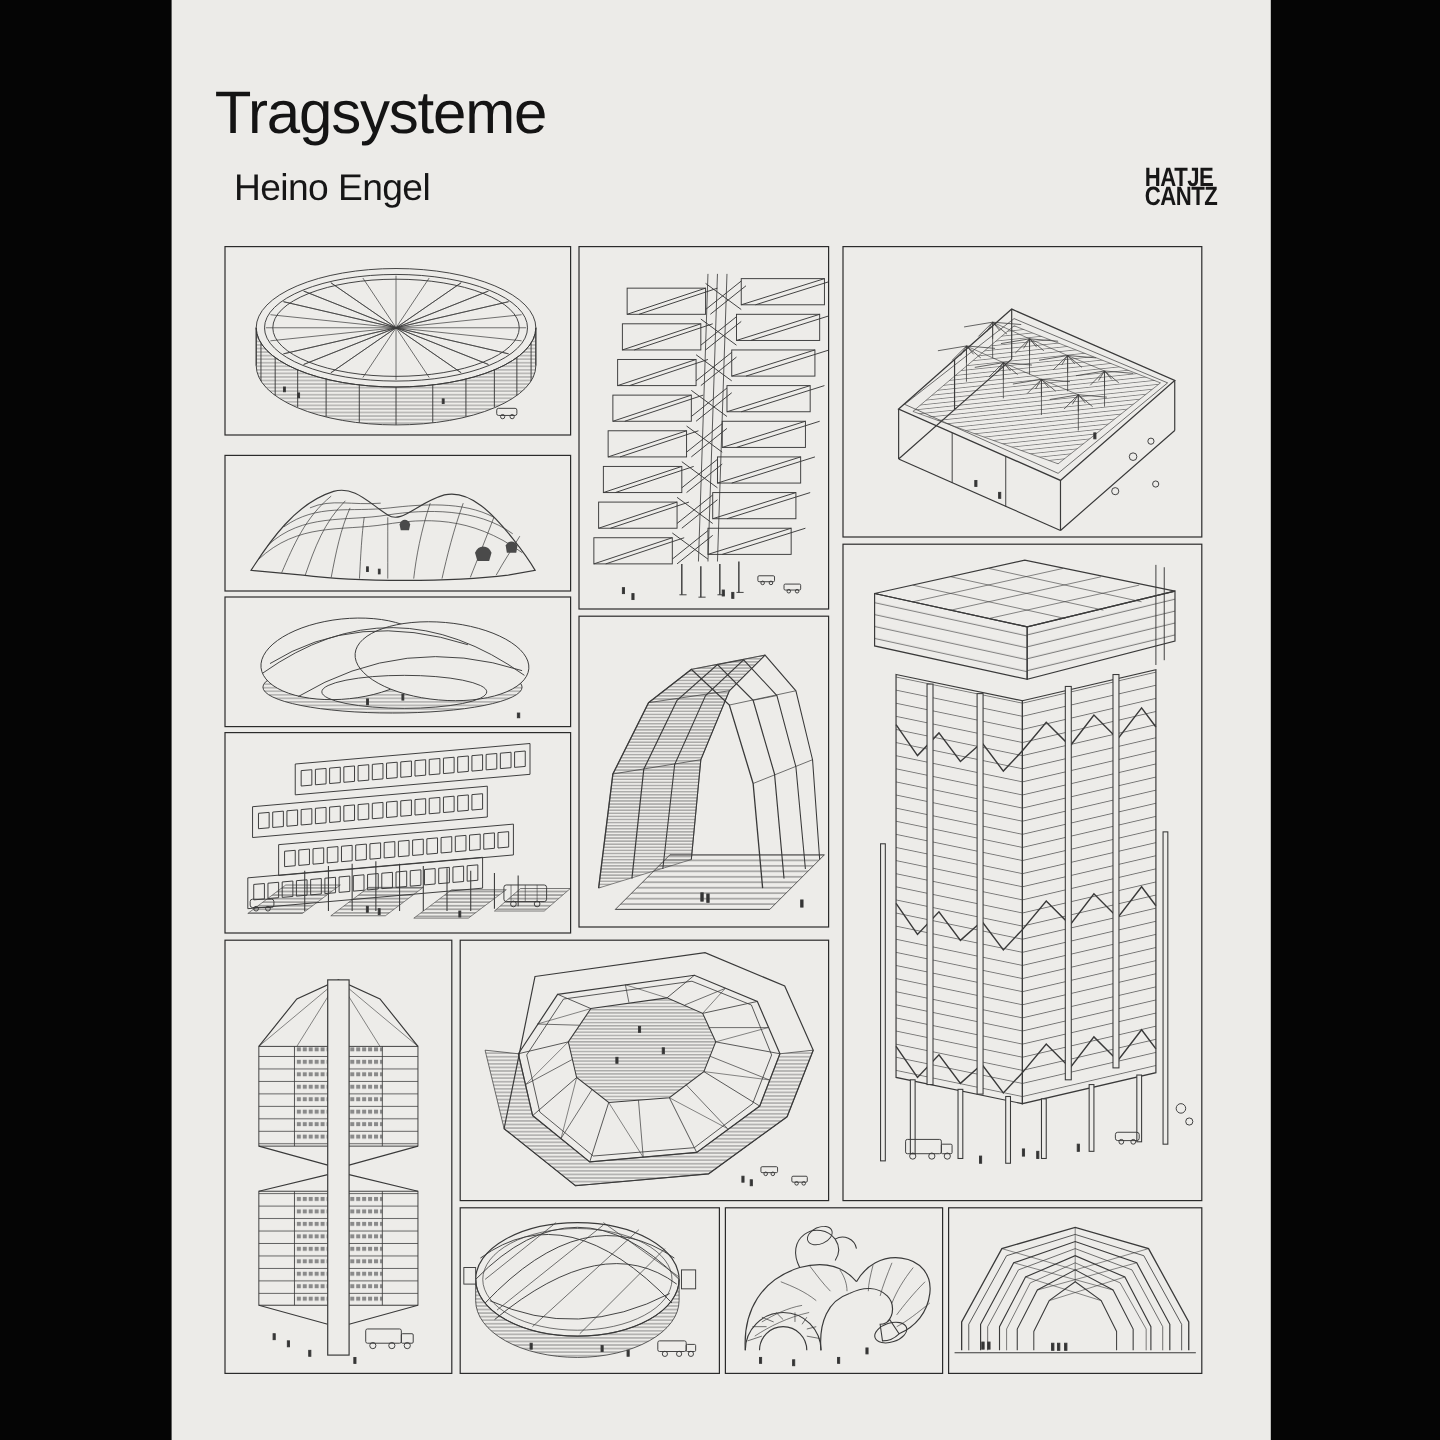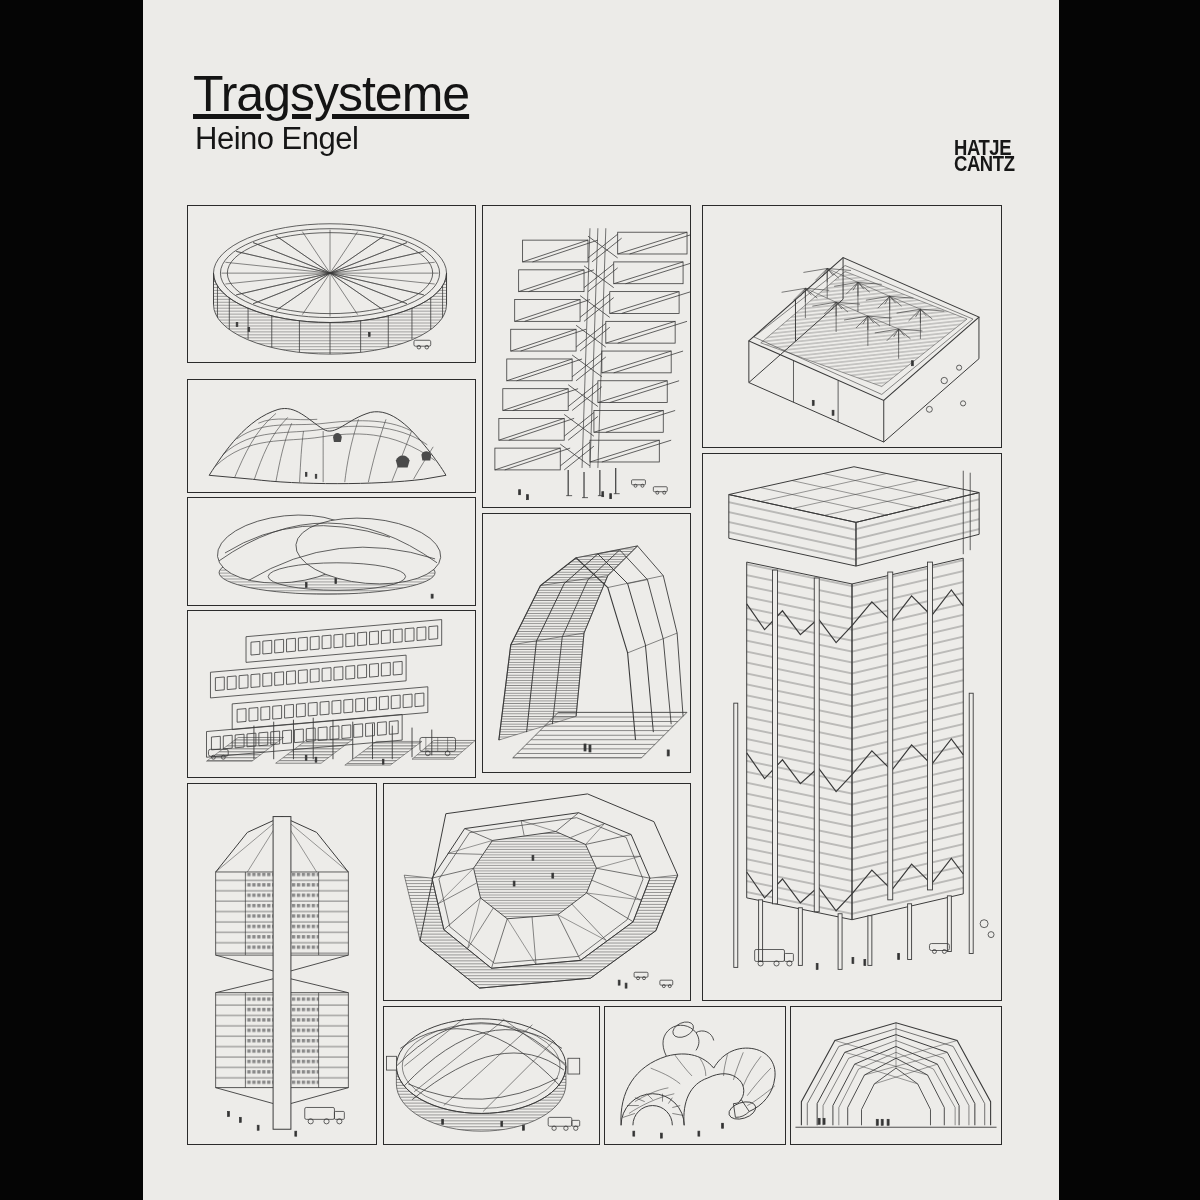--- a/index.html
+++ b/index.html
@@ -4,23 +4,23 @@
 <style>
   html,body{margin:0;padding:0;background:#000;}
   .stage{position:relative;width:1200px;height:1200px;background:#060606;overflow:hidden;
          font-family:"Liberation Sans","DejaVu Sans",sans-serif;}
   .bar{position:absolute;top:0;height:1200px;background:#050505;}
   .bar.left{left:0;width:143px;}
   .bar.right{left:1059px;width:141px;}
   .page{position:absolute;left:143px;top:0;width:916px;height:1200px;background:#ecebe8;}
   .title{position:absolute;top:35px;font-size:50px;font-weight:500;color:#141414;
          letter-spacing:-1px;line-height:1;white-space:nowrap;}
-  .title.de{left:50px;text-decoration:underline;}
+  .title.de{left:36px;}
   .title.en{left:473px;}
-  .author{position:absolute;left:52px;top:123px;font-size:31px;font-weight:500;color:#161616;
+  .author{position:absolute;left:52px;top:141px;font-size:31px;font-weight:500;color:#161616;
           letter-spacing:-0.5px;line-height:1;white-space:nowrap;}
   .publisher{position:absolute;left:811px;top:140px;font-size:22px;font-weight:bold;color:#171717;
              line-height:0.73;letter-spacing:-0.5px;transform:scaleX(0.84);transform-origin:left top;}
   .publisher span{display:block;}
   figure.panel{position:absolute;margin:0;box-sizing:border-box;border:1.5px solid #2b2b2b;
                background:#edece9;overflow:hidden;}
   figure.panel svg{position:absolute;left:0;top:0;width:100%;height:100%;
                    stroke:#3a3a3a;stroke-width:.8;fill:none;}
 </style>
 </head>

